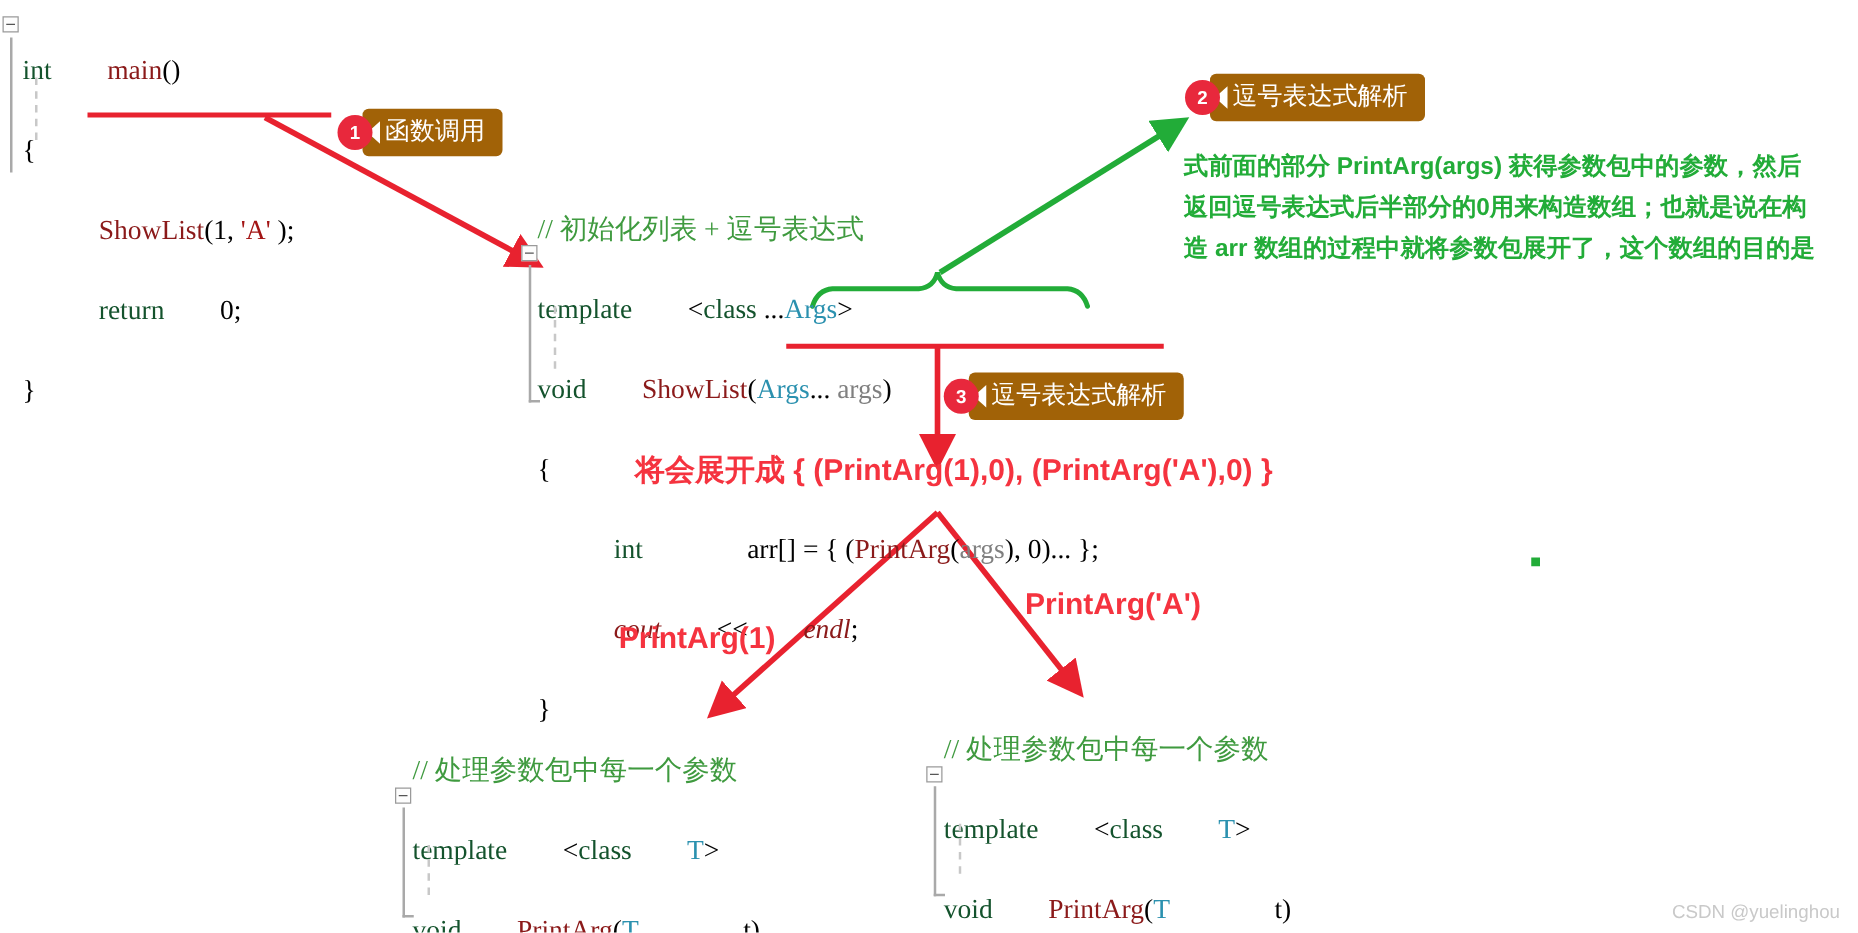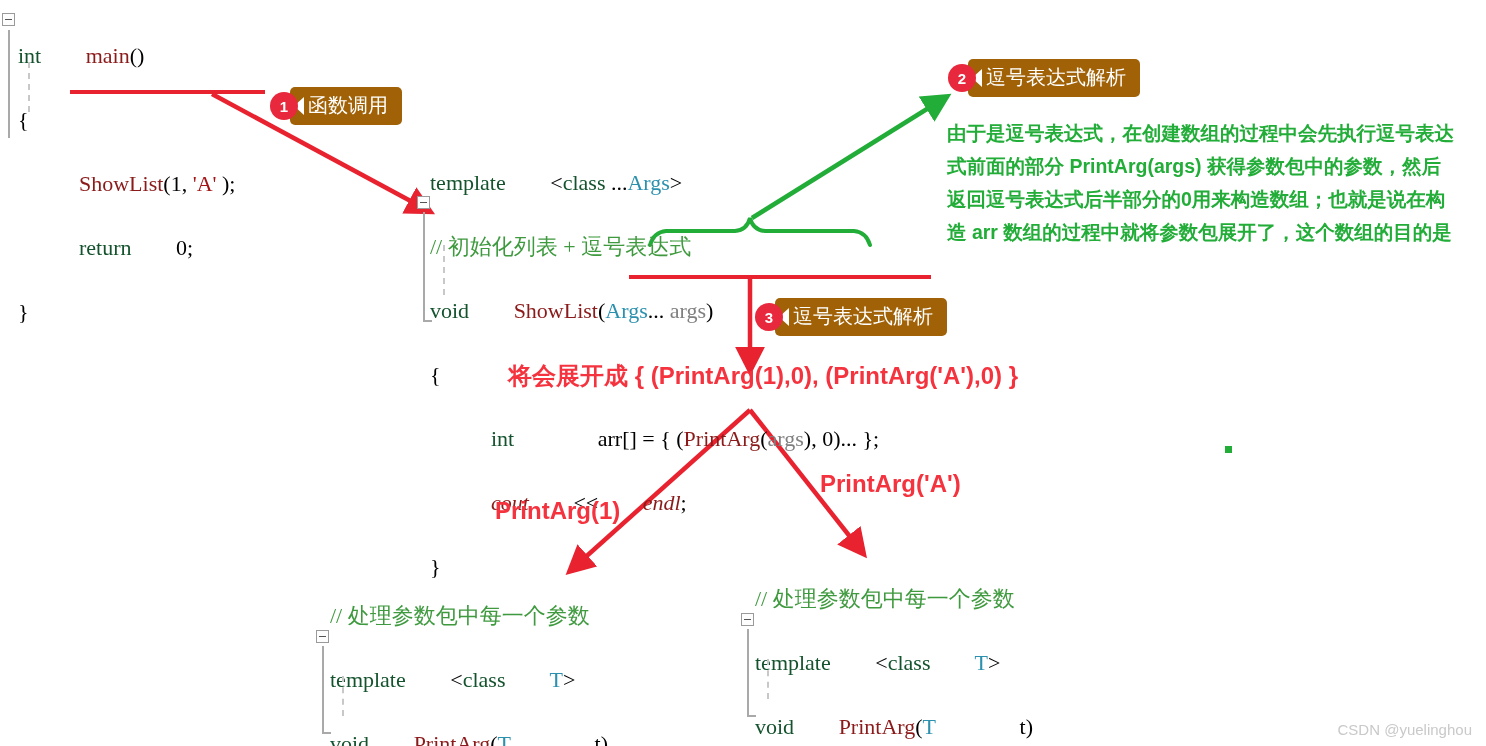--- a/index.html
+++ b/index.html
@@ -129,22 +129,22 @@
     <span class="ln"><span class="pun">{</span></span>
     <span class="ln"><span class="plain">    </span><span class="fn">ShowList</span><span class="pun">(</span><span class="num">1</span><span class="pun">, </span><span class="str">'A'</span><span class="pun"> );</span></span>
     <span class="ln"><span class="plain">    </span><span class="kw">return</span><span class="plain"> </span><span class="num">0</span><span class="pun">;</span></span>
     <span class="ln"><span class="pun">}</span></span>
   </div>
   <div class="foldbox" style="left:2px;top:13px;"></div>
   <div class="vbar" style="left:8px;top:30px;height:108px;"></div>
   <div class="vbar dash" style="left:28px;top:62px;height:50px;"></div>
 
   <div class="code" style="left:430px;top:133px;">
+    <span class="ln"><span class="cmt">// 初始化列表 + 逗号表达式</span></span>
     <span class="ln"><span class="kw">template</span><span class="plain"> </span><span class="pun">&lt;</span><span class="kw">class</span><span class="pun"> ...</span><span class="cls">Args</span><span class="pun">&gt;</span></span>
-    <span class="ln"><span class="cmt">// 初始化列表 + 逗号表达式</span></span>
     <span class="ln"><span class="kw">void</span><span class="plain"> </span><span class="fn">ShowList</span><span class="pun">(</span><span class="cls">Args</span><span class="pun">... </span><span class="var">args</span><span class="pun">)</span></span>
     <span class="ln"><span class="pun">{</span></span>
     <span class="ln"><span class="plain">    </span><span class="kw">int</span><span class="plain"> </span><span class="plain">arr</span><span class="pun">[] = { (</span><span class="fn">PrintArg</span><span class="pun">(</span><span class="var">args</span><span class="pun">), </span><span class="num">0</span><span class="pun">)... };</span></span>
     <span class="ln"><span class="plain">    </span><span class="ital">cout</span><span class="plain"> </span><span class="pun">&lt;&lt;</span><span class="plain"> </span><span class="ital">endl</span><span class="pun">;</span></span>
     <span class="ln"><span class="pun">}</span></span>
   </div>
   <div class="foldbox" style="left:417px;top:196px;"></div>
   <div class="vbar" style="left:423px;top:212px;height:110px;"></div>
   <div class="vbar foot" style="left:423px;top:320px;width:9px;"></div>
   <div class="vbar dash" style="left:443px;top:245px;height:50px;"></div>
@@ -184,21 +184,20 @@
     <div class="badge">2</div>
     <div class="bubble">逗号表达式解析</div>
   </div>
 
   <div class="callout" style="left:755px;top:298px;">
     <div class="badge">3</div>
     <div class="bubble">逗号表达式解析</div>
   </div>
 
   <div class="note-green" style="left:947px;top:117px;">
-    <div>由于是逗号表达式，在创建数组的过程中会先执行逗号表达</div>
     <div>式前面的部分 PrintArg(args) 获得参数包中的参数，然后</div>
     <div>返回逗号表达式后半部分的0用来构造数组；也就是说在构</div>
     <div>造 arr 数组的过程中就将参数包展开了，这个数组的目的是</div>
   </div>
 
   <div class="note-red" style="left:508px;top:360px;">将会展开成 { (PrintArg(1),0), (PrintArg('A'),0) }</div>
   <div class="note-red" style="left:495px;top:497px;">PrintArg(1)</div>
   <div class="note-red" style="left:820px;top:470px;">PrintArg('A')</div>
 
   <div class="greendot" style="left:1225px;top:446px;"></div>

